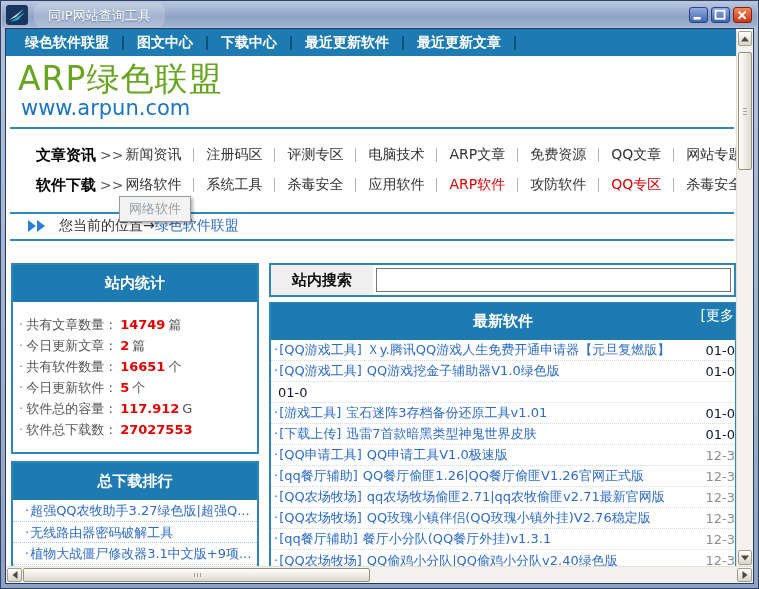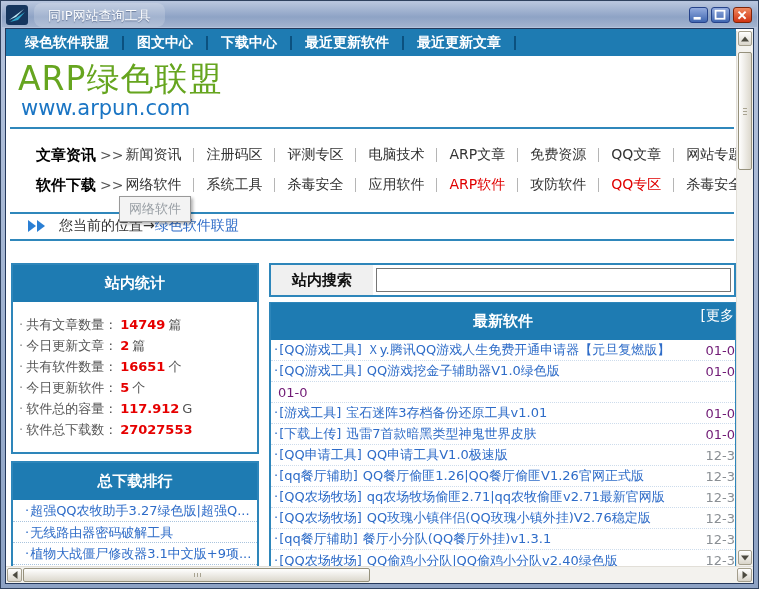--- a/index.html
+++ b/index.html
@@ -113,21 +113,21 @@
   .latestbox{margin-top:5px;border:1px solid #2e86ba;border-left-width:2px;}
   .more-link{position:absolute;right:1px;top:0;height:25px;display:flex;align-items:center;
     font-weight:normal;font-size:14px;color:#fff;cursor:pointer;}
   .sw-row{height:21px;display:flex;align-items:center;font-size:13px;
     white-space:nowrap;overflow:hidden;border-bottom:1px dotted #cddcec;padding-left:3px;}
   .sw-row:last-child{border-bottom:none;}
   .sw-link{color:#2e6cc8;overflow:hidden;flex:1 1 auto;cursor:pointer;}
   .sw-link::before{content:"·";margin-right:1px;}
   .sw-cat{margin-right:5px;}
   .sw-date{flex:0 0 auto;margin-left:4px;padding-right:0;}
-  .sw-date[data-variant="red"]{color:#701a75;}
+  .sw-date[data-variant="red"]{color:#0f172a;}
   .sw-date[data-variant="gray"]{color:#8a8f94;}
 </style>
 </head>
 <body>
 
 <div class="window">
   <div class="titlebar">
     <svg class="app-icon" viewBox="0 0 22 20">
       <rect x="0" y="0" width="22" height="20" rx="3" fill="#16365e"></rect>
       <path d="M3 15 L18 4 L10 12 Z" fill="#bfe9f5"></path>

